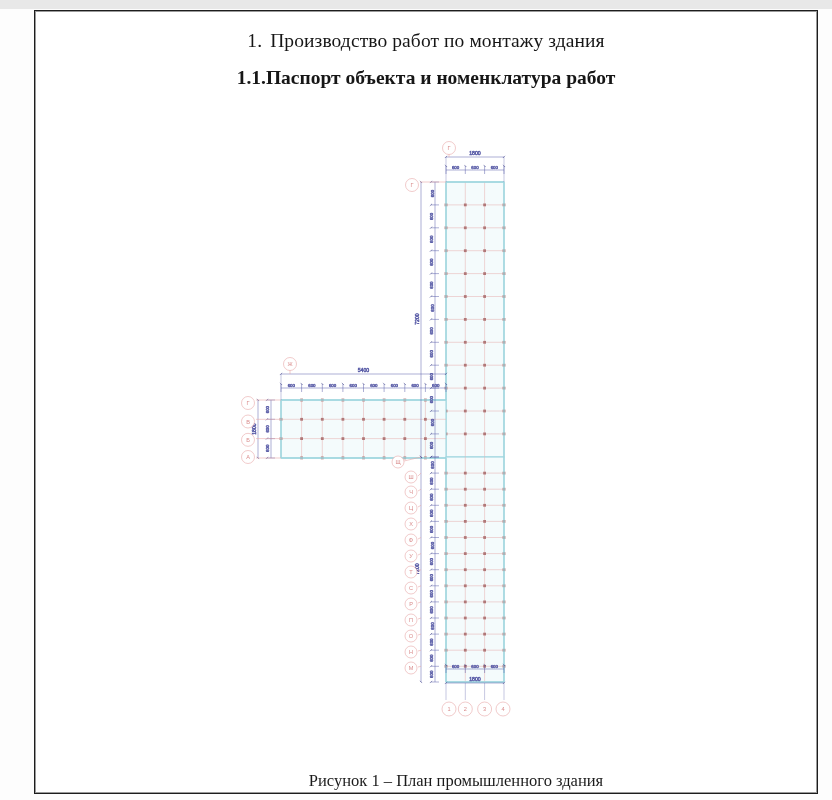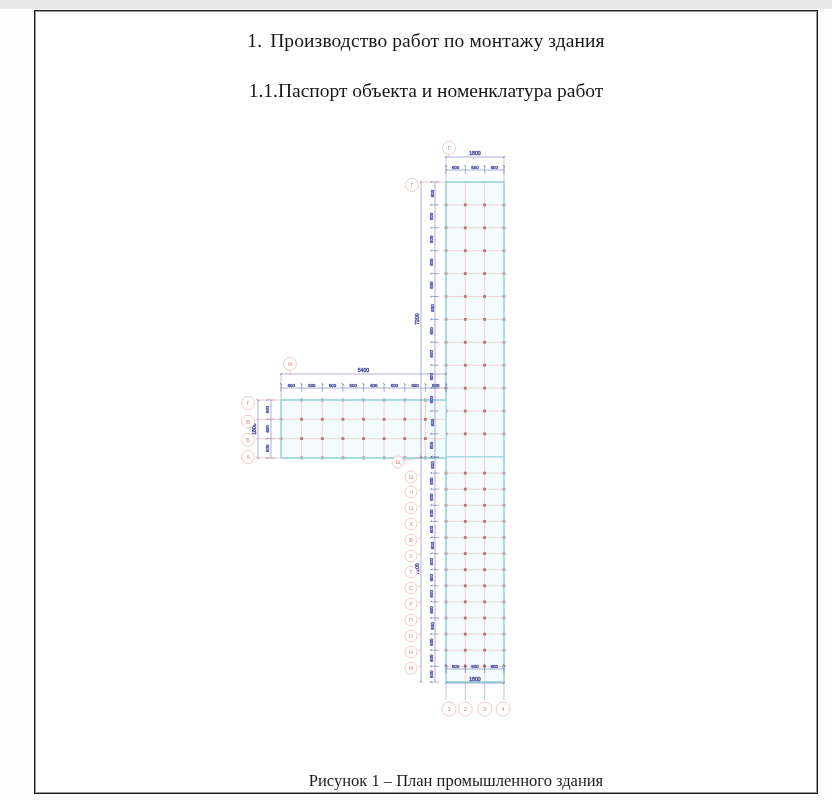--- a/index.html
+++ b/index.html
@@ -53,23 +53,23 @@
   }
   .h-line1 {
     font-size: 19.5px;
     font-weight: normal;
     color: #161616;
     letter-spacing: .1px;
     white-space: nowrap;
   }
   .h-line1 .num { margin-right: 8px; }
   .h-line2 {
-    margin-top: 28px;
+    margin-top: 15px;
     font-size: 19.5px;
-    font-weight: normal;
+    font-weight: bold;
     color: #161616;
     white-space: nowrap;
   }
   .caption {
     position: absolute;
     left: 34px;
     top: 771px;
     width: 784px;
     text-align: center;
     font-size: 16.5px;

